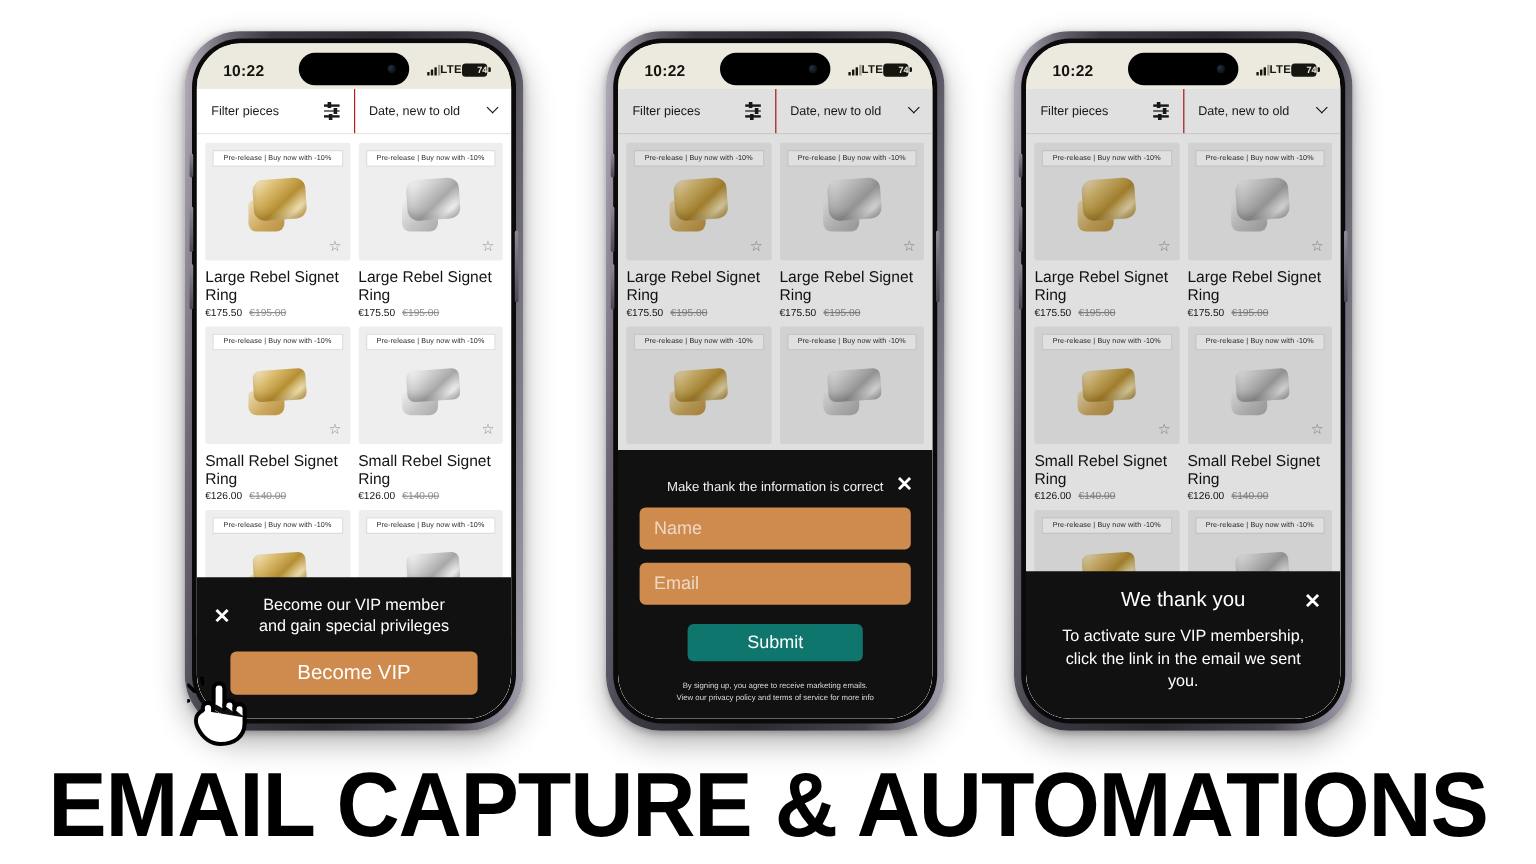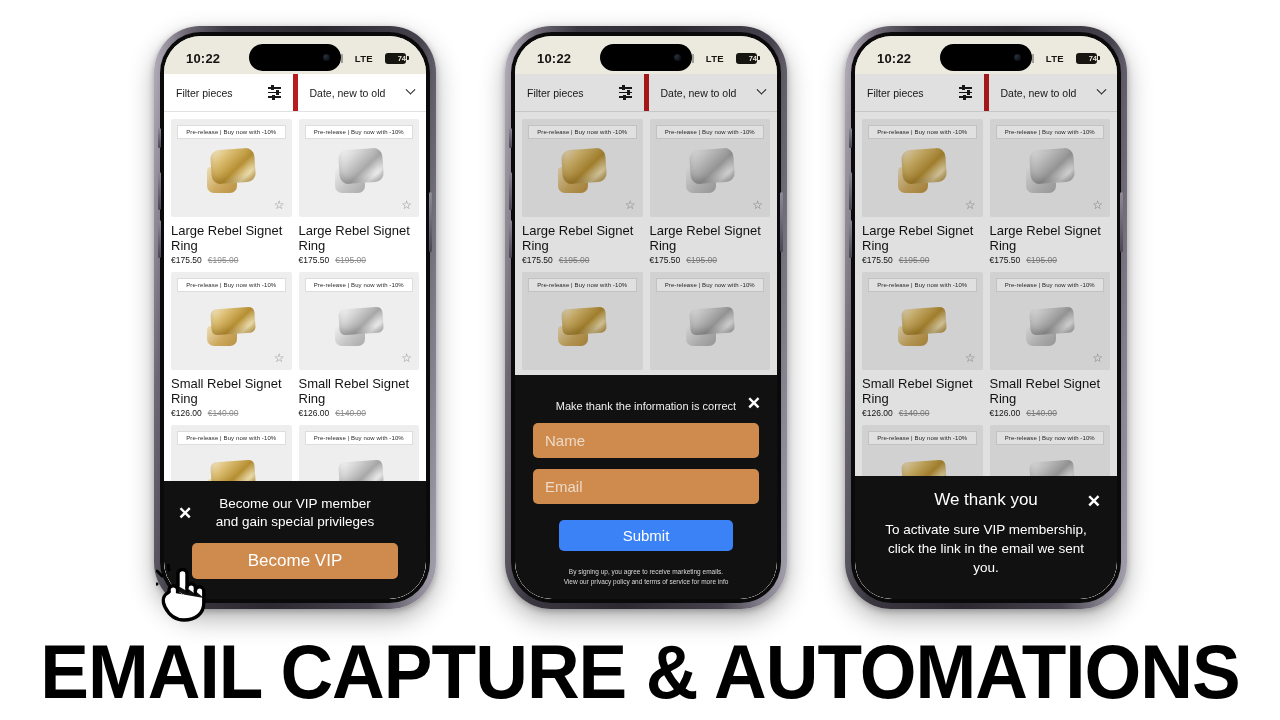--- a/index.html
+++ b/index.html
@@ -50,21 +50,21 @@
 
   
   .statusbar {
     position: relative; height: 38px;
     background: #eceadf;
     display: flex; align-items: center; justify-content: space-between;
     padding: 6px 20px 0 22px;
     z-index: 6;
   }
   .clock { font-size: 13px; font-weight: bold; color: #15130f; letter-spacing: .2px; }
-  .status-right { display: flex; align-items: center; gap: 12px; }
+  .status-right { display: flex; align-items: center; gap: 0; }
   .signal { display: flex; align-items: flex-end; gap: 1px; height: 9px; }
   .signal i { display:block; width: 2px; background: #17150f; border-radius: .5px; }
   .signal i:nth-child(1){ height: 3px; }
   .signal i:nth-child(2){ height: 5px; }
   .signal i:nth-child(3){ height: 7px; }
   .signal i:nth-child(4){ height: 9px; opacity:.35; }
   .lte { font-size: 9.5px; font-weight: bold; color: #17150f; letter-spacing: .3px; }
   .battery {
     position: relative; width: 21px; height: 11px;
     background: #17150f; border-radius: 3px;
@@ -87,21 +87,21 @@
   
   .app { position: relative; background: #fff; height: calc(100% - 38px); }
   .filterbar {
     display: flex; height: 38px; background:#fff;
     border-bottom: 1px solid #e2e2e2;
   }
   .filter-cell {
     flex: 1; display:flex; align-items:center; justify-content:space-between;
     padding: 0 12px; font-size: 10.5px; color:#1a1a1a;
   }
-  .filter-cell + .filter-cell { border-left: 5px solid #b91c1c; }
+  .filter-cell + .filter-cell { border-left: 1px solid #b91c1c; }
   .fi { width: 13px; height: 11px; position: relative; }
   .fi i { position:absolute; left:0; right:0; height:1.6px; background:#1a1a1a; }
   .fi i:nth-child(1){ top:0; }
   .fi i:nth-child(2){ top:4.7px; }
   .fi i:nth-child(3){ top:9.4px; }
   .fi b { position:absolute; width:3px; height:5px; background:#1a1a1a; }
   .fi b:nth-child(4){ top:-1.7px; left:3px; }
   .fi b:nth-child(5){ top:3px; left:8px; }
   .fi b:nth-child(6){ top:7.7px; left:4.5px; }
   .chev { width: 7px; height: 7px; border-right: 1.6px solid #1a1a1a;
@@ -173,22 +173,22 @@
   .modal h2 { font-size: 17px; font-weight: normal; text-align:center; line-height: 1.25; padding: 0 22px; }
   .modal .sub { font-size: 11px; text-align:center; margin-top: 9px; color:#f0f0f0; }
   .field {
     display:block; width: 100%; margin-top: 11px;
     background:#cf8a4e; border:none; border-radius: 5px;
     padding: 9px 12px; font-size: 15px; color:#7f1d1d;
     font-family: "Liberation Sans", sans-serif;
   }
   .field::placeholder { color: #f0e0d0; opacity: .92; }
   .submit {
-    display:block; margin: 16px auto 0; width: 174px;
-    background:#3b82f6; color:#fff; border:none; border-radius: 5px;
+    display:block; margin: 16px auto 0; width: 146px;
+    background:#0f766e; color:#fff; border:none; border-radius: 5px;
     padding: 7px 0; font-size: 15px; cursor:pointer;
     font-family: "Liberation Sans", sans-serif;
   }
   .fineprint { margin-top: 16px; text-align:center; font-size: 6.5px; line-height: 1.55; color:#d9d9d9; }
 
   
   .thanks { padding: 14px 16px 22px; }
   .thanks .thanks-close { right: 16px; top: 17px; }
   .thanks h2 { font-size: 17px; font-weight: normal; text-align:center; }
   .thanks p { font-size: 13.5px; text-align:center; line-height: 1.42; margin-top: 10px; padding: 0 14px; }

